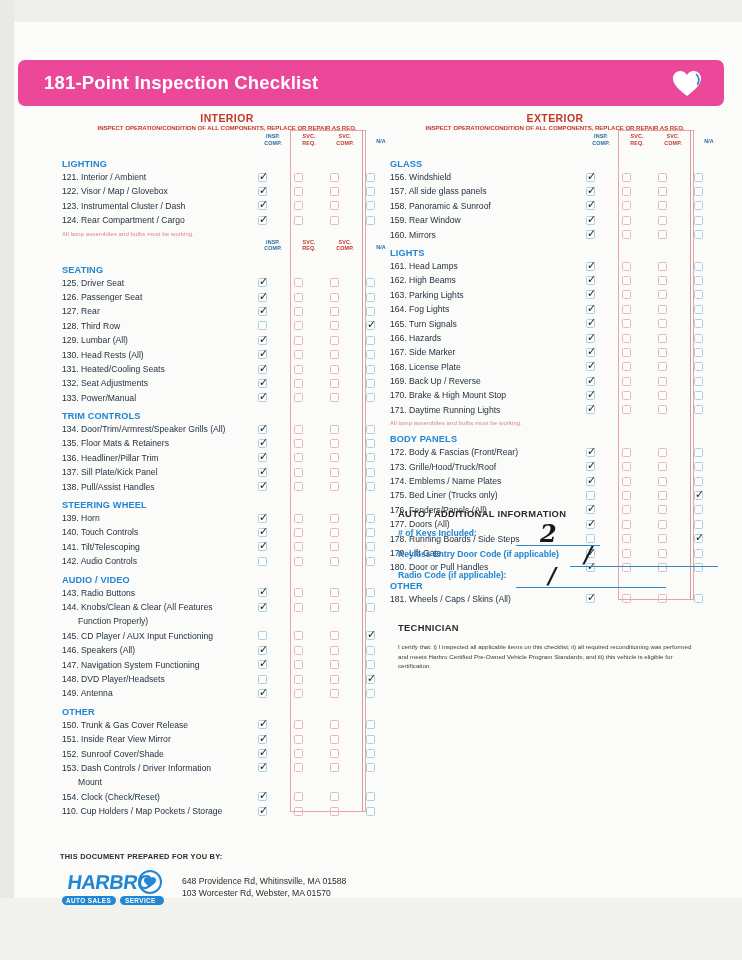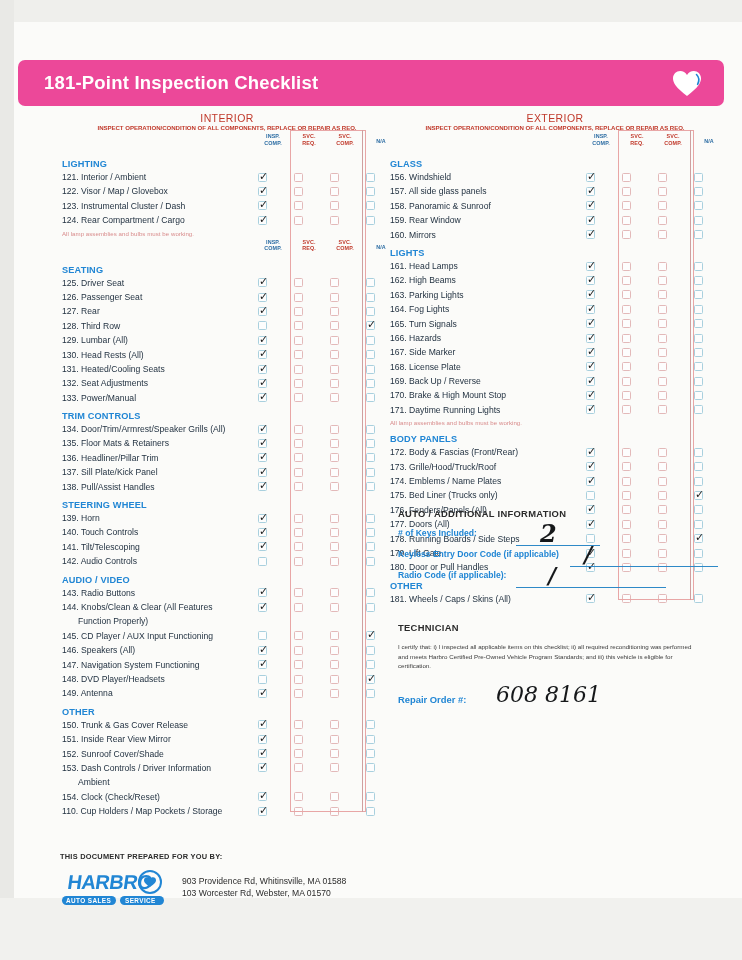--- a/index.html
+++ b/index.html
@@ -33,21 +33,21 @@
   .heart { width:30px; height:27px; position:relative; }
 
   
   .cols { position:absolute; left:0; top:112px; width:742px; }
   .col { position:absolute; top:0; width:330px; }
   .col-left  { left: 62px; }
   .col-right { left: 390px; }
 
   .sec-head { text-align:center; margin-bottom:2px; }
   .sec-head .big {
-    font-size:10.5px; font-weight:400; color:#c0392b; letter-spacing:.4px;
+    font-size:10.5px; font-weight:700; color:#c0392b; letter-spacing:.4px;
   }
   .sec-head .sub {
     font-size:6.1px; font-weight:700; color:#c0392b; letter-spacing:-.05px;
     white-space:nowrap;
   }
 
   
   .hdr-row { position:relative; height:20px; }
   .hdr-lbl {
     position:absolute; top:0; width:30px; text-align:center;
@@ -280,21 +280,21 @@
           </div><div class="cb cx2 red"></div><div class="cb cx3 red"></div><div class="cb cx4"></div></div>
         <div class="item"><span class="lbl">151. Inside Rear View Mirror</span><div class="cb cx1">
             <span class="tick">✓</span>
           </div><div class="cb cx2 red"></div><div class="cb cx3 red"></div><div class="cb cx4"></div></div>
         <div class="item"><span class="lbl">152. Sunroof Cover/Shade</span><div class="cb cx1">
             <span class="tick">✓</span>
           </div><div class="cb cx2 red"></div><div class="cb cx3 red"></div><div class="cb cx4"></div></div>
         <div class="item"><span class="lbl">153. Dash Controls / Driver Information</span><div class="cb cx1">
             <span class="tick">✓</span>
           </div><div class="cb cx2 red"></div><div class="cb cx3 red"></div><div class="cb cx4"></div></div>
-        <div class="item "><span class="lbl cont">Ambient</span></div>
+        <div class="item "><span class="lbl cont">Mount</span></div>
         <div class="item"><span class="lbl">154. Clock (Check/Reset)</span><div class="cb cx1">
             <span class="tick">✓</span>
           </div><div class="cb cx2 red"></div><div class="cb cx3 red"></div><div class="cb cx4"></div></div>
         <div class="item"><span class="lbl">110. Cup Holders / Map Pockets / Storage</span><div class="cb cx1">
             <span class="tick">✓</span>
           </div><div class="cb cx2 red"></div><div class="cb cx3 red"></div><div class="cb cx4"></div></div>
         <div class="band" style="left: 228px; top: 18px; width: 76px; height: 682.453px;"></div>
         <div class="sep" style="left: 300px; top: 18px; height: 682.453px;"></div>
       </div>
     <div class="col col-right" id="col-right">
@@ -403,42 +403,38 @@
         <div class="keyline"><span>Keyless Entry Door Code (if applicable)</span><div class="rule" style="left: 172px; width: 148px;"></div><span class="hand" style="left: 186px; top: -8px; font-size: 22px;">/</span></div>
         <div class="keyline"><span>Radio Code (if applicable):</span><div class="rule" style="left: 118px; width: 150px;"></div><span class="hand" style="left: 150px; top: -8px; font-size: 22px;">/</span></div>
       </div>
   </div>
 
   <div class="tech">
     <div class="blk-title">TECHNICIAN</div>
     <div class="cert">I certify that: i) I inspected all applicable items on this checklist; ii) all required reconditioning was performed and meets Harbro Certified Pre-Owned Vehicle Program Standards; and iii) this vehicle is eligible for certification.</div>
 
 
-    <div class="ro">
-      <span class="ro-lbl">Repair Order #:</span>
-      <span class="hand" style="left:98px; top:-7px; font-size:22px;">608 8161</span>
-    </div>
   </div>
 
   <div class="footer">
     <div class="prep">THIS DOCUMENT PREPARED FOR YOU BY:</div>
     <div class="logo-row">
       <div class="logo">
         <svg width="112" height="42" viewBox="0 0 112 42">
           <g transform="skewX(-8)">
             <text x="10" y="23" font-family="Liberation Sans, sans-serif" font-size="20" font-weight="700" fill="#2186d4" letter-spacing="-0.5" id="logo-name-text">HARBRO</text>
           </g>
           <circle cx="90" cy="16" r="11" fill="none" stroke="#2186d4" stroke-width="2"></circle>
           <path d="M90 21 C85 17.5 84 16 84 14.2 C84 12.5 85.3 11.2 86.9 11.2 C88 11.2 89.4 11.8 90 12.8
                    C90.6 11.8 92 11.2 93.1 11.2 C94.7 11.2 96 12.5 96 14.2 C96 16 95 17.5 90 21 Z" fill="#2186d4"></path>
           <rect x="2" y="30" width="54" height="9" rx="4.5" fill="#2186d4"></rect>
           <text x="6" y="37" font-family="Liberation Sans, sans-serif" font-size="6.4" font-weight="700" fill="#ffffff" letter-spacing="0.4" id="logo-tag-left">AUTO SALES</text>
           <rect x="60" y="30" width="44" height="9" rx="4.5" fill="#2186d4"></rect>
           <text x="65" y="37" font-family="Liberation Sans, sans-serif" font-size="6.4" font-weight="700" fill="#ffffff" letter-spacing="0.4" id="logo-tag-right">SERVICE</text>
         </svg>
       </div>
       <div class="addr">
-        <div>903 Providence Rd, Whitinsville, MA 01588</div>
+        <div>648 Providence Rd, Whitinsville, MA 01588</div>
         <div>103 Worcester Rd, Webster, MA 01570</div>
       </div>
     </div>
   </div>
 </div>
 
 </body></html>

